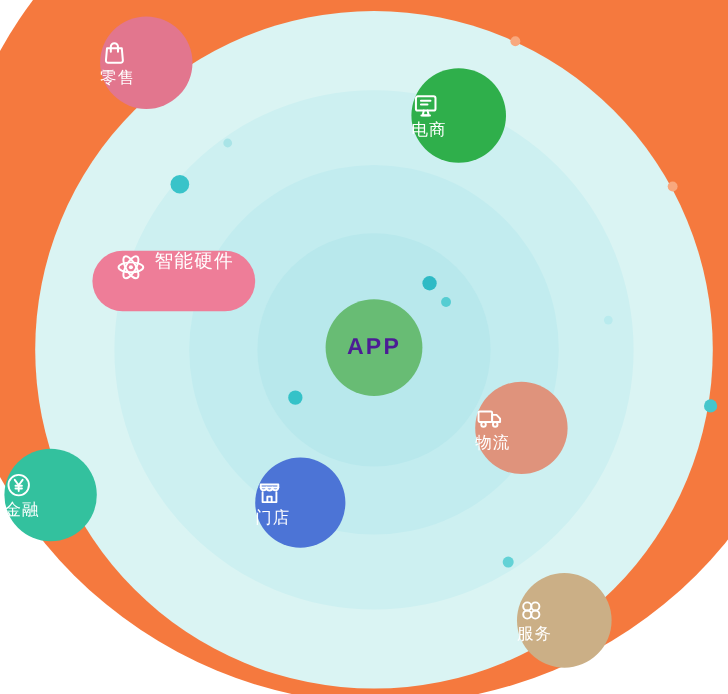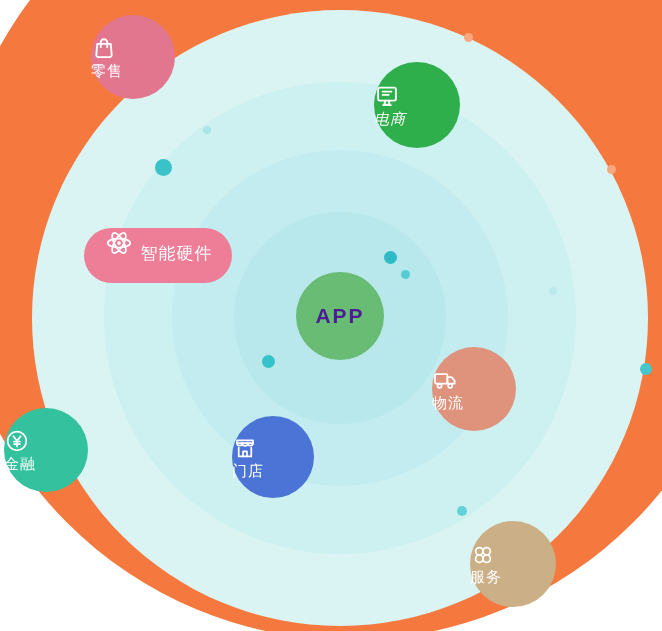--- a/index.html
+++ b/index.html
@@ -23,21 +23,21 @@
   .node{
     position:absolute;border-radius:50%;color:#fff;
     display:flex;flex-direction:column;align-items:flex-start;justify-content:center;
   }
   .node .label{font-size:15px;line-height:1.15;margin-top:1px;letter-spacing:1px;}
   .node svg{display:block;}
   .n-retail{left:91px;top:15px;width:84px;height:84px;}
   .n-ecommerce{left:374px;top:62px;width:86px;height:86px;}
   .n-social{left:576px;top:192px;width:82px;height:82px;}
   .n-hardware{left:84px;top:228px;width:148px;height:55px;border-radius:28px;flex-direction:row;gap:7px;}
-  .n-hardware .label{font-size:17px;margin-top:16px;}
+  .n-hardware .label{font-size:17px;margin-top:0;}
   .n-logistics{left:432px;top:347px;width:84px;height:84px;}
   .n-finance{left:4px;top:408px;width:84px;height:84px;}
   .n-store{left:232px;top:416px;width:82px;height:82px;}
   .n-service{left:470px;top:521px;width:86px;height:86px;font-family:Liberation Serif, serif;}
 </style>
 </head>
 <body>
 
 <div class="scene">
 
@@ -68,21 +68,21 @@
   <div class="node n-retail" style="background-color: rgb(226, 118, 142);">
     <span>
       <svg width="26" height="26" viewBox="0 0 24 24" fill="none" stroke="#fff" stroke-width="1.7" stroke-linecap="round" stroke-linejoin="round">
         <path d="M5.8 8.2h12.4l.9 10.1a1.9 1.9 0 0 1-1.9 2.1H6.8a1.9 1.9 0 0 1-1.9-2.1l.9-10.1z"></path>
         <path d="M9 11.2V6.9a3 3 0 0 1 6 0v4.3"></path>
       </svg>
     </span>
     <span class="label">零售</span>
   </div>
 
-  <div class="node n-ecommerce" style="background-color: rgb(47, 175, 75); font-style: italic;">
+  <div class="node n-ecommerce" style="background-color: rgb(47, 175, 75);">
     <span>
       <svg width="26" height="26" viewBox="0 0 24 24" fill="none" stroke="#fff" stroke-width="1.7" stroke-linecap="round" stroke-linejoin="round">
         <rect x="3.8" y="4.2" width="16.4" height="12" rx="1.6"></rect>
         <path d="M8 8h8M8 11h5.5"></path>
         <path d="M10.4 16.2l-.9 3.9h5l-.9-3.9"></path>
         <path d="M8.4 20.4h7.2"></path>
       </svg>
     </span>
     <span class="label">电商</span>
   </div>

